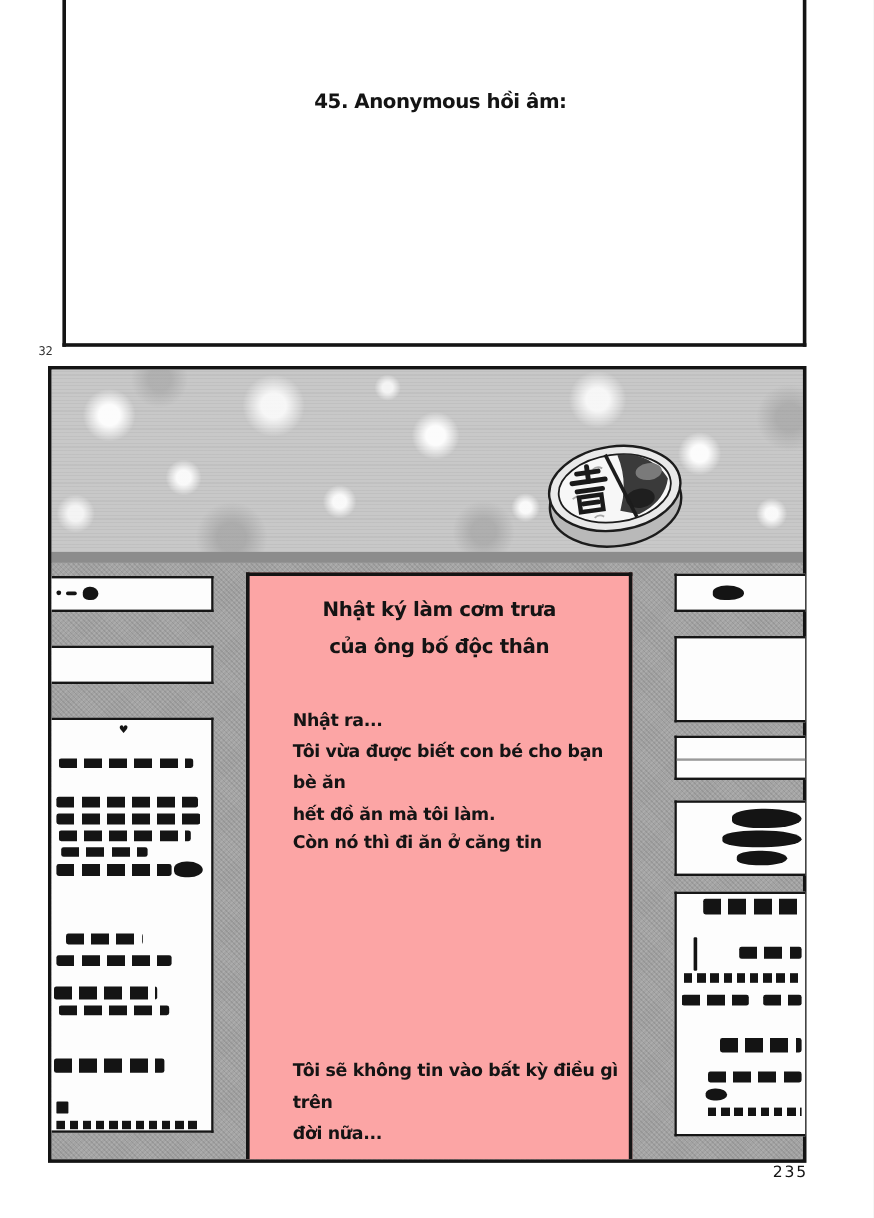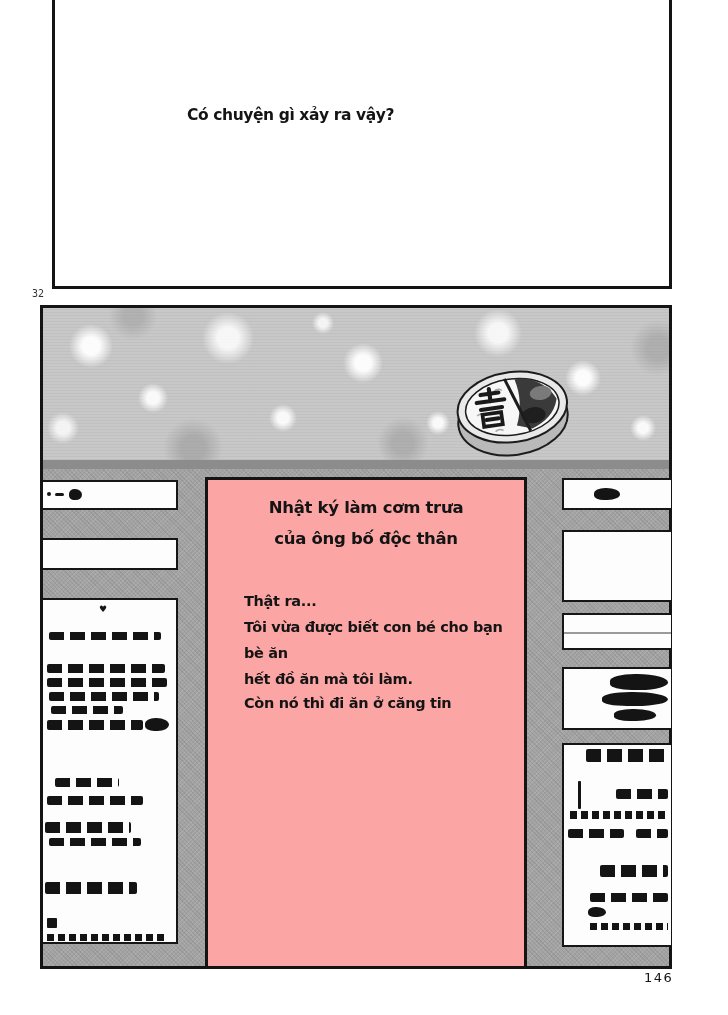--- a/index.html
+++ b/index.html
@@ -82,22 +82,22 @@
   .page-number{position:absolute;left:644px;top:970px;font-size:13px;letter-spacing:1.5px;
                font-family:"DejaVu Sans","Liberation Sans",sans-serif;}
 </style>
 </head>
 <body>
 
 <div class="page">
 
   <div class="panel-top">
     <div class="narration">
+      <span class="center-line">45. Anonymous hồi âm:</span>
       <br>
-      <span>Có chuyện gì xảy ra vậy?</span>
     </div>
   </div>
 
   <div class="page-marker">32</div>
 
   <div class="panel-main">
 
     <div class="bokeh"></div>
     <div class="band"></div>
     <div class="webbg halftone"></div>
@@ -172,23 +172,25 @@
       <span class="scb words" style="left:72px;top:84px;width:32px;height:9px;"></span>
       <span class="scb words" style="left:36px;top:120px;width:68px;height:12px;"></span>
       <span class="scb words" style="left:26px;top:148px;width:78px;height:9px;"></span>
       <span class="scb blob" style="left:24px;top:162px;width:18px;height:10px;"></span>
       <span class="scb dots" style="left:26px;top:178px;width:78px;height:7px;"></span>
     </div>
 
     <div class="blog">
       <div class="blog-title">Nhật ký làm cơm trưa
 của ông bố độc thân</div>
-      <div class="para" style="top:108px;">Thật ra...
+      <div class="para" style="top:108px;">Nhật ra...
 Tôi vừa được biết con bé cho bạn bè ăn
 hết đồ ăn mà tôi làm.</div>
       <div class="para" style="top:210px;">Còn nó thì đi ăn ở căng tin</div>
+      <div class="para" style="top:400px;">Tôi sẽ không tin vào bất kỳ điều gì trên
+đời nữa...</div>
     </div>
 
   </div>
 
-  <div class="page-number">146</div>
+  <div class="page-number">235</div>
 
 </div>
 
 </body></html>

